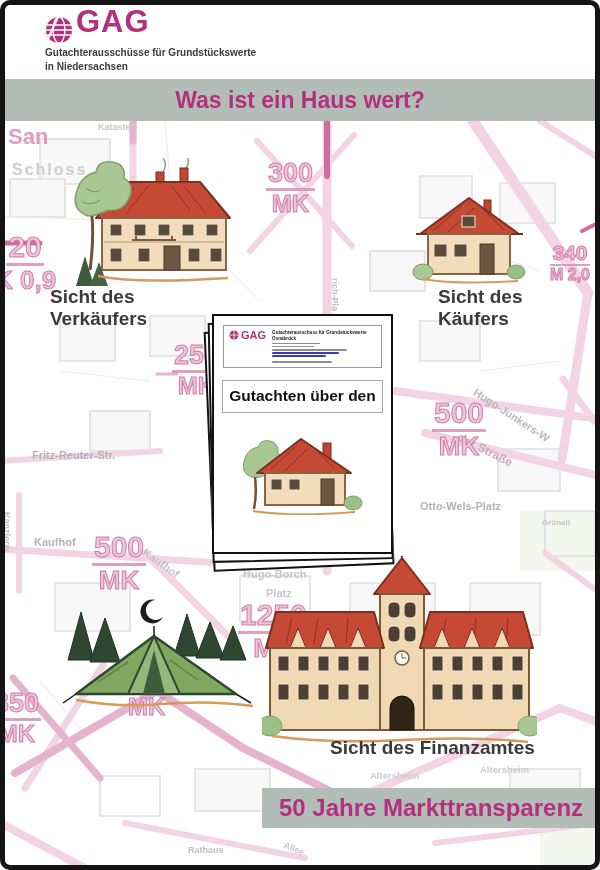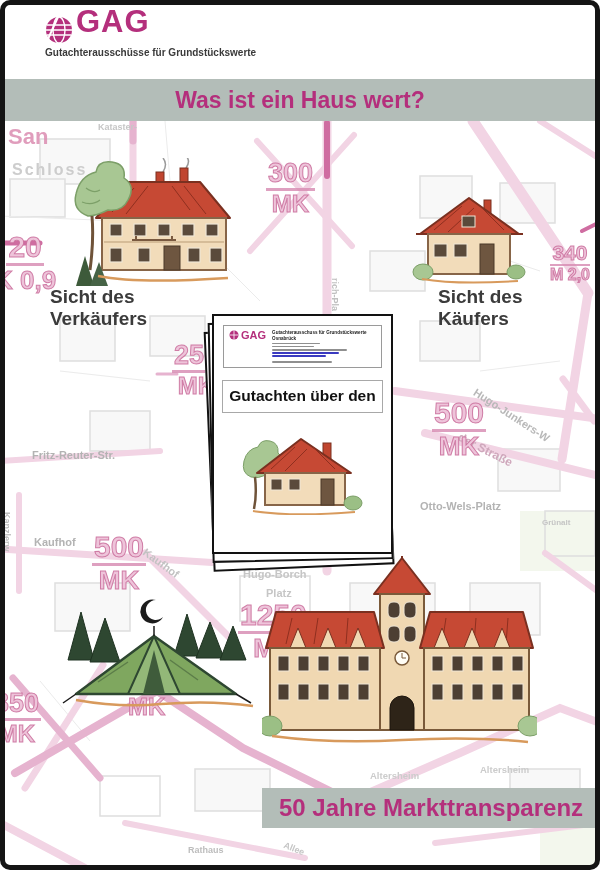--- a/index.html
+++ b/index.html
@@ -70,20 +70,21 @@
 
   <svg class="hdr-icon" width="30" height="30" viewBox="0 0 30 30">
     <circle cx="15" cy="15" r="13" fill="#b42f7c"></circle>
     <ellipse cx="15" cy="15" rx="6" ry="13" fill="none" stroke="#fff" stroke-width="1.4"></ellipse>
     <path d="M3,10 H27 M2,15 H28 M3,20 H27" stroke="#fff" stroke-width="1.4" fill="none"></path>
     <path d="M4,24 L14,2" stroke="#fff" stroke-width="2" fill="none"></path>
   </svg>
   <div class="hdr-brand">GAG</div>
   <div class="hdr-sub">
     <div>Gutachterausschüsse für Grundstückswerte</div>
+    <div>in Niedersachsen</div>
   </div>
 
   <div class="banner banner-top">
     <span class="banner-text">Was ist ein Haus wert?</span>
   </div>
 
   <div class="map">
 
     <svg class="bg" width="600" height="749" viewBox="0 0 600 749" preserveAspectRatio="none">
 
@@ -367,20 +368,21 @@
     </div>
 
     <div class="sicht" style="left:50px;top:165px;">
       <div>Sicht des</div>
       <div>Verkäufers</div>
     </div>
     <div class="sicht" style="left:438px;top:165px;">
       <div>Sicht des</div>
       <div>Käufers</div>
     </div>
+    <div class="sicht" style="left:330px;top:616px;">Sicht des Finanzamtes</div>
   </div>
 
   <div class="banner-bottom">
     <span class="banner-text">50 Jahre Markttransparenz</span>
   </div>
 
   <div class="frame"></div>
 </div>
 
 </body></html>

